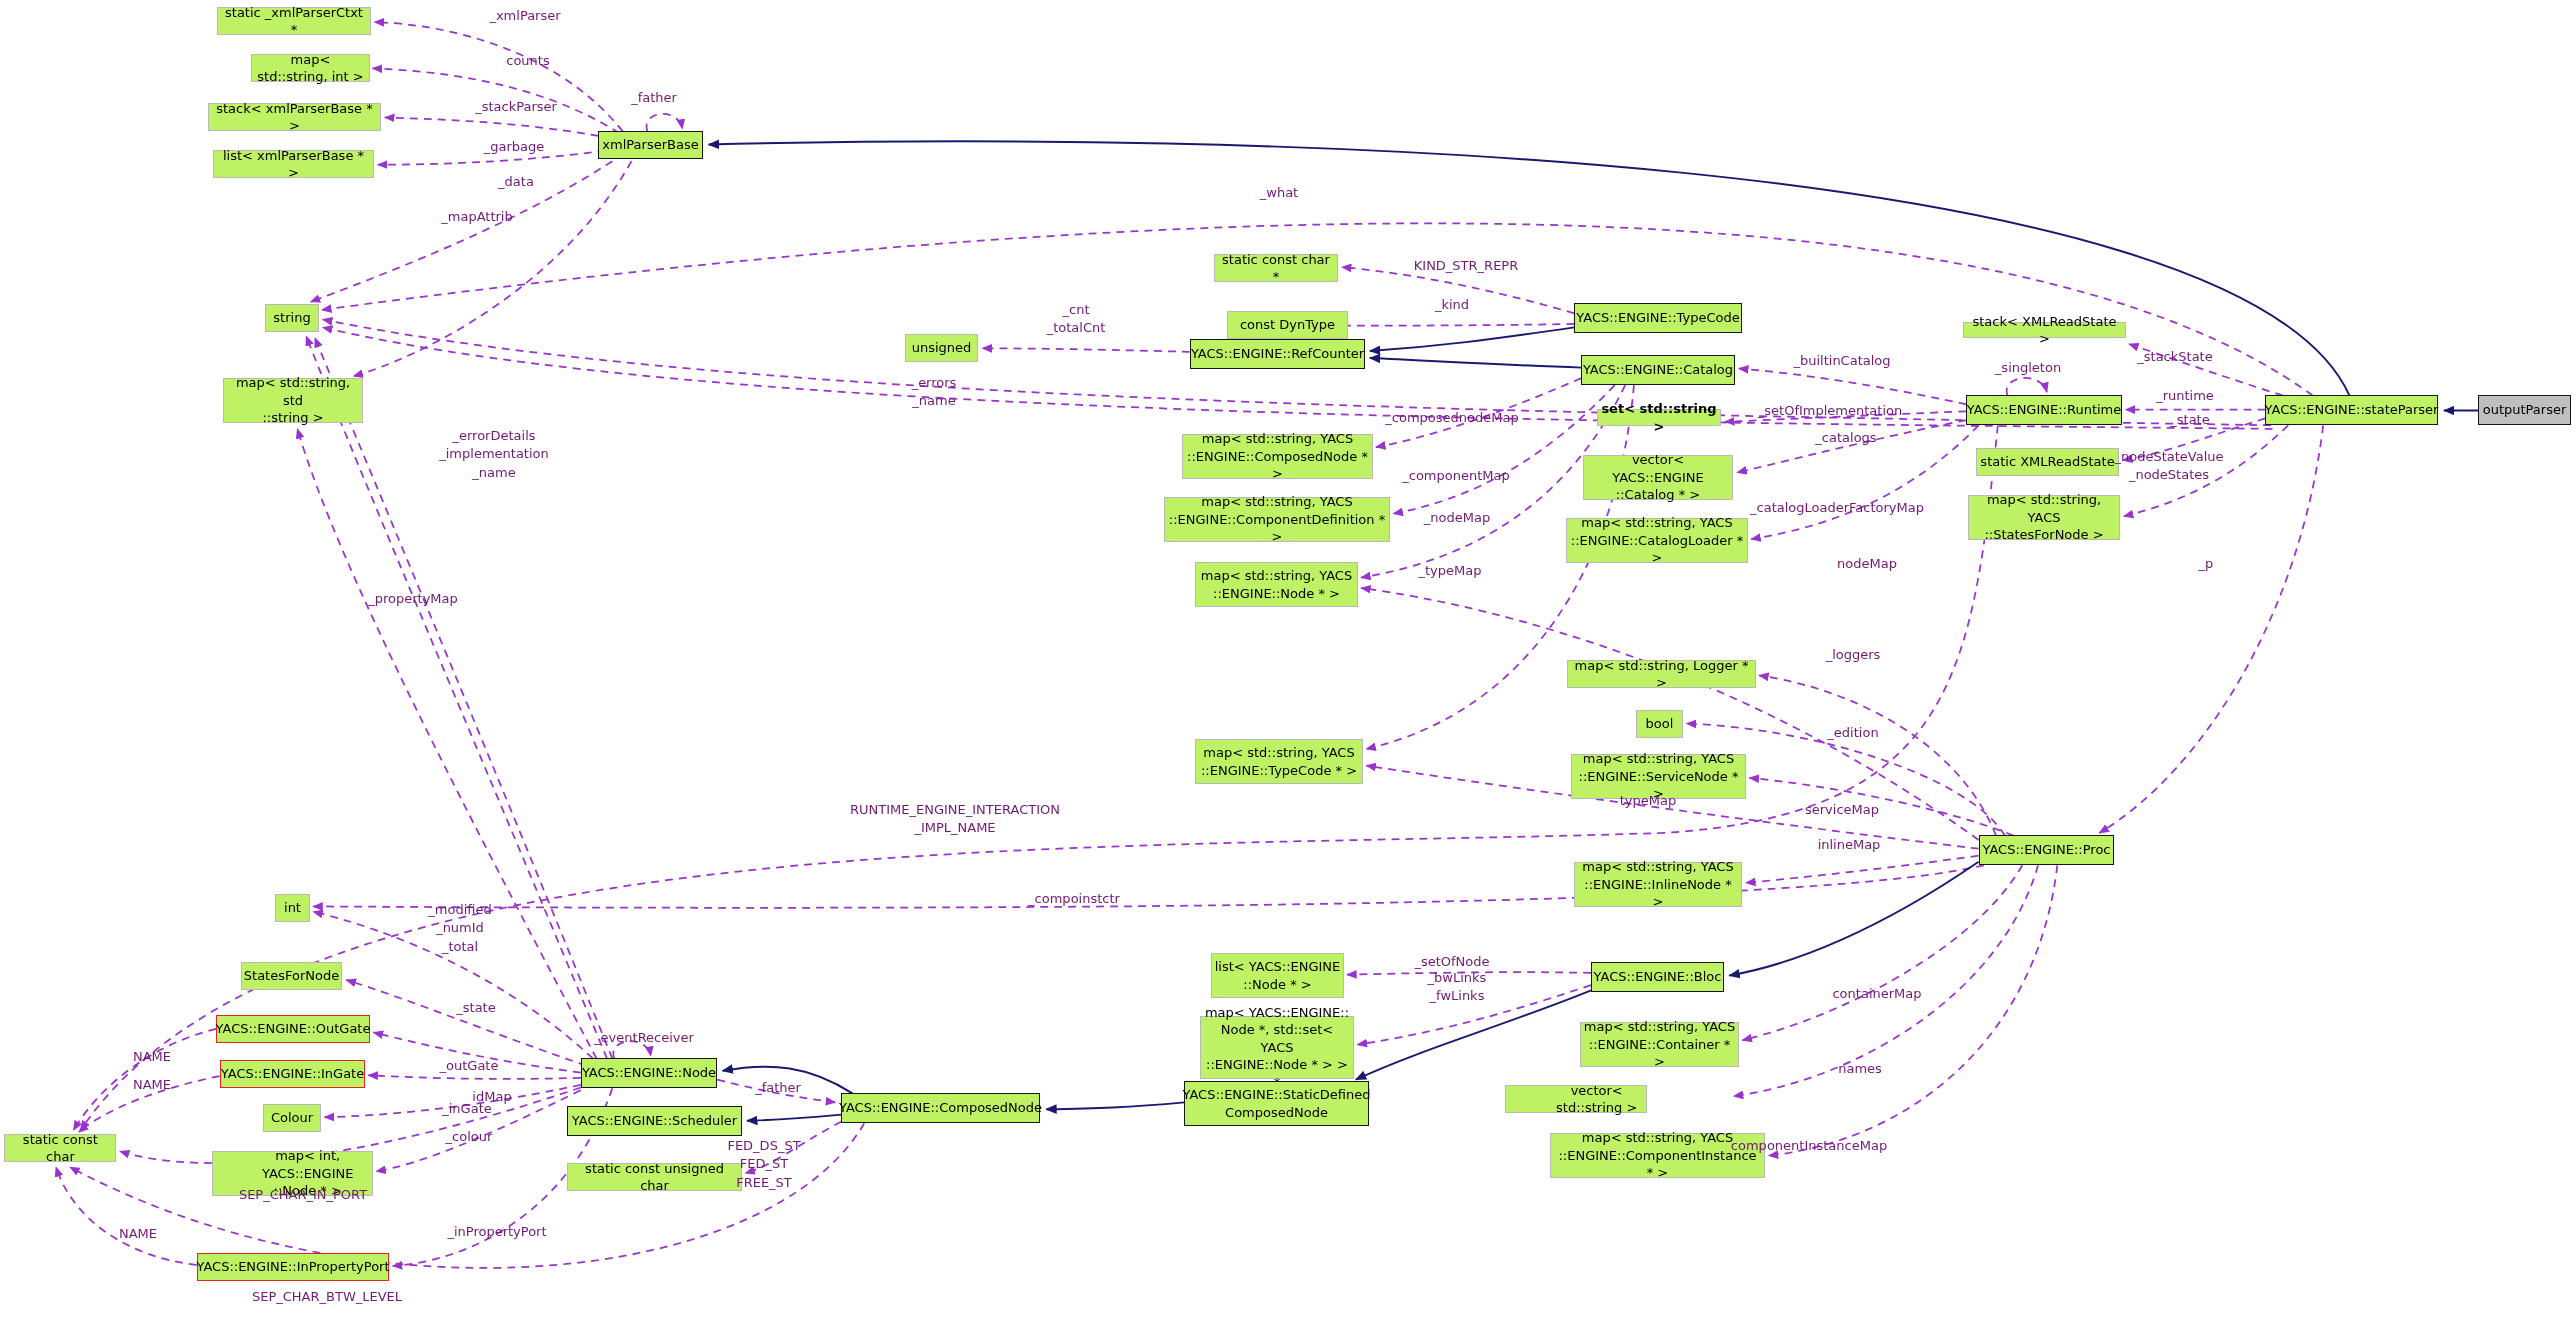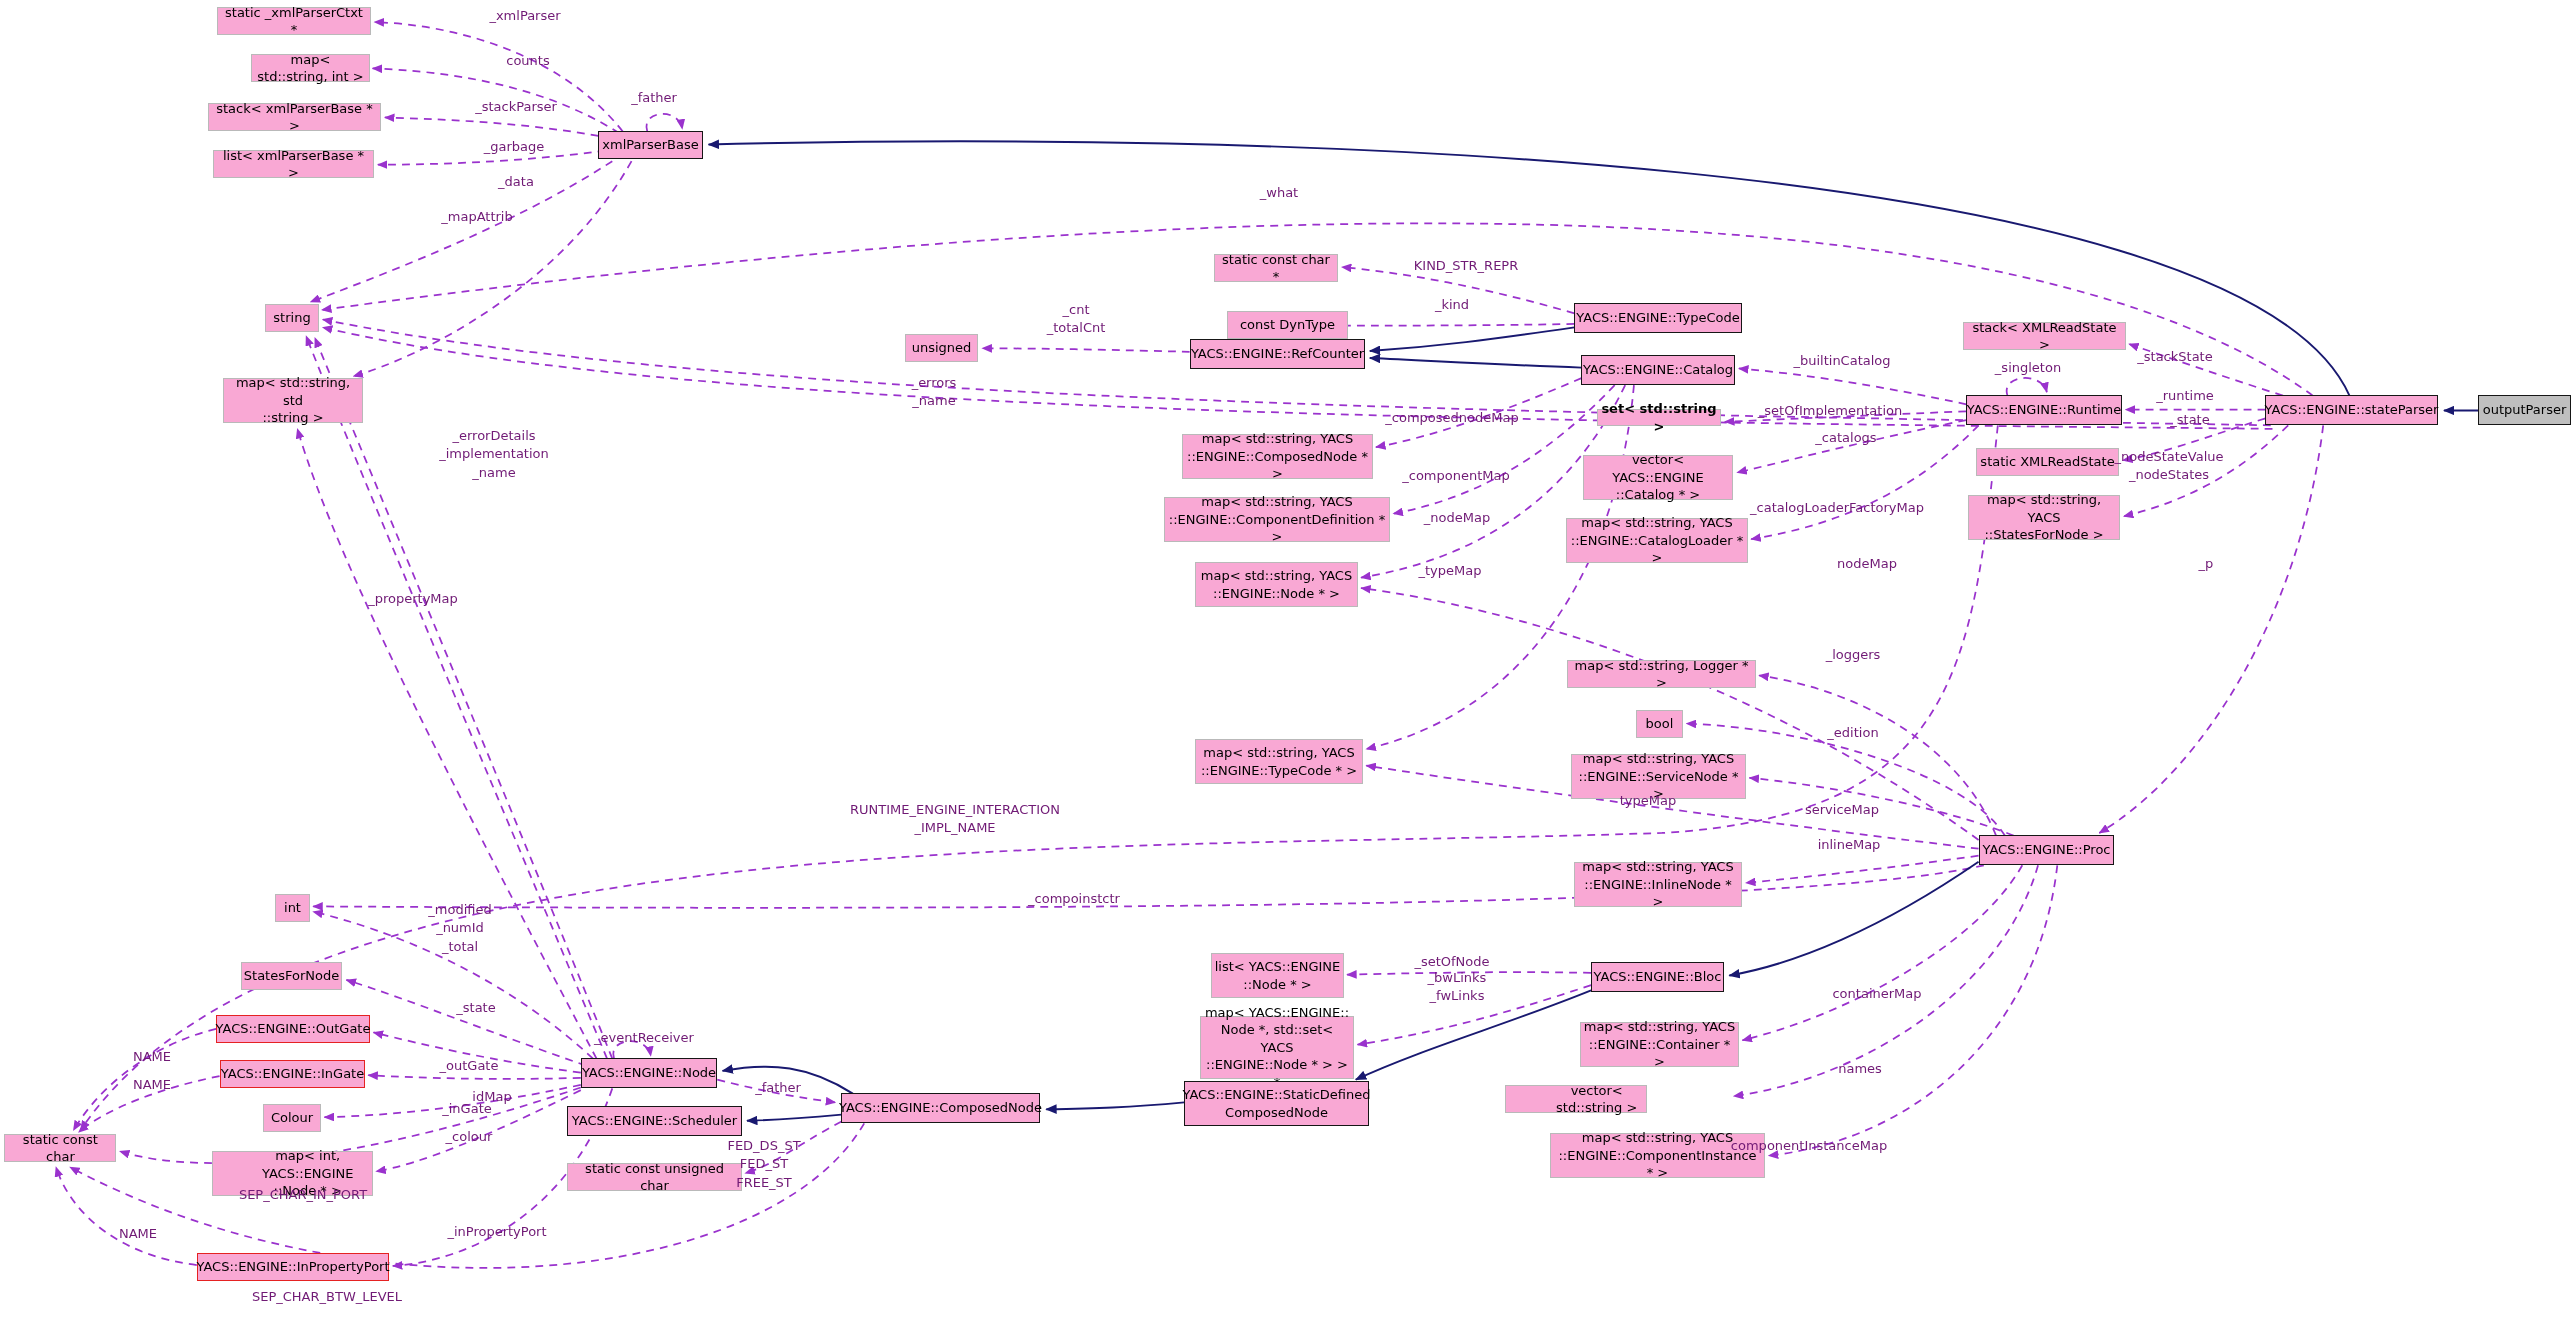--- a/index.html
+++ b/index.html
@@ -3,21 +3,21 @@
 <meta charset="utf-8">
 <style>
   html,body{margin:0;padding:0;background:#ffffff;}
   #canvas{position:relative;width:2576px;height:1323px;background:#fff;
           font-family:"DejaVu Sans","Liberation Sans",sans-serif;overflow:hidden;}
   #edges{position:absolute;left:0;top:0;z-index:1;}
   .dashed{fill:none;stroke:#9a32cd;stroke-width:2;stroke-dasharray:9 7;}
   .solid{fill:none;stroke:#191970;stroke-width:2.2;}
   .node{position:absolute;display:flex;align-items:center;justify-content:center;
         text-align:center;white-space:pre-line;font-size:13px;line-height:17.5px;color:#000;
-        background:#f9a8d4;border:0.9px solid #b9b9b9;box-sizing:border-box;z-index:2;padding:0 2.6px;}
+        background:#bef264;border:0.9px solid #b9b9b9;box-sizing:border-box;z-index:2;padding:0 2.6px;}
   .node.main{border:1.7px solid #161616;}
   .node.red{border:1.7px solid #e52222;}
   .node.filled{background:#bfbfbf;border:1.3px solid #161616;}
   .elabel{position:absolute;transform:translateX(-50%);text-align:center;font-size:13px;
           line-height:18.4px;white-space:pre-line;color:#701a75;z-index:3;}
 </style>
 </head>
 <body>
 
 <div id="canvas">
@@ -115,21 +115,21 @@
       <div class="node main" style="left: 1574px; top: 303px; width: 168px; height: 30px;">YACS::ENGINE::TypeCode</div>
       <div class="node plain" style="left: 905px; top: 334px; width: 73px; height: 28px;">unsigned</div>
       <div class="node main" style="left: 1190px; top: 339px; width: 175px; height: 30px;">YACS::ENGINE::RefCounter</div>
       <div class="node main" style="left: 1581px; top: 355px; width: 154px; height: 30px;">YACS::ENGINE::Catalog</div>
       <div class="node plain" style="left: 1597px; top: 409px; width: 124px; height: 17px; font-weight: bold;">set&lt; std::string &gt;</div>
       <div class="node plain" style="left: 1583px; top: 455px; width: 150px; height: 45px;">vector&lt; YACS::ENGINE
 ::Catalog * &gt;</div>
       <div class="node plain" style="left: 1566px; top: 518px; width: 182px; height: 45px;">map&lt; std::string, YACS
 ::ENGINE::CatalogLoader * &gt;</div>
       <div class="node main" style="left: 1966px; top: 395px; width: 156px; height: 30px;">YACS::ENGINE::Runtime</div>
-      <div class="node plain" style="left: 1963px; top: 322px; width: 163px; height: 28px;">stack&lt; XMLReadState &gt;</div>
+      <div class="node plain" style="left: 1963px; top: 322px; width: 163px; height: 16px;">stack&lt; XMLReadState &gt;</div>
       <div class="node plain" style="left: 1976px; top: 448px; width: 143px; height: 28px;">static XMLReadState</div>
       <div class="node plain" style="left: 1968px; top: 495px; width: 152px; height: 45px;">map&lt; std::string, YACS
 ::StatesForNode &gt;</div>
       <div class="node main" style="left: 2265px; top: 395px; width: 173px; height: 30px;">YACS::ENGINE::stateParser</div>
       <div class="node filled" style="left: 2478px; top: 395px; width: 93px; height: 30px;">outputParser</div>
       <div class="node plain" style="left: 1182px; top: 434px; width: 191px; height: 45px;">map&lt; std::string, YACS
 ::ENGINE::ComposedNode * &gt;</div>
       <div class="node plain" style="left: 1164px; top: 497px; width: 226px; height: 45px;">map&lt; std::string, YACS
 ::ENGINE::ComponentDefinition * &gt;</div>
       <div class="node plain" style="left: 1195px; top: 562px; width: 163px; height: 45px;">map&lt; std::string, YACS

